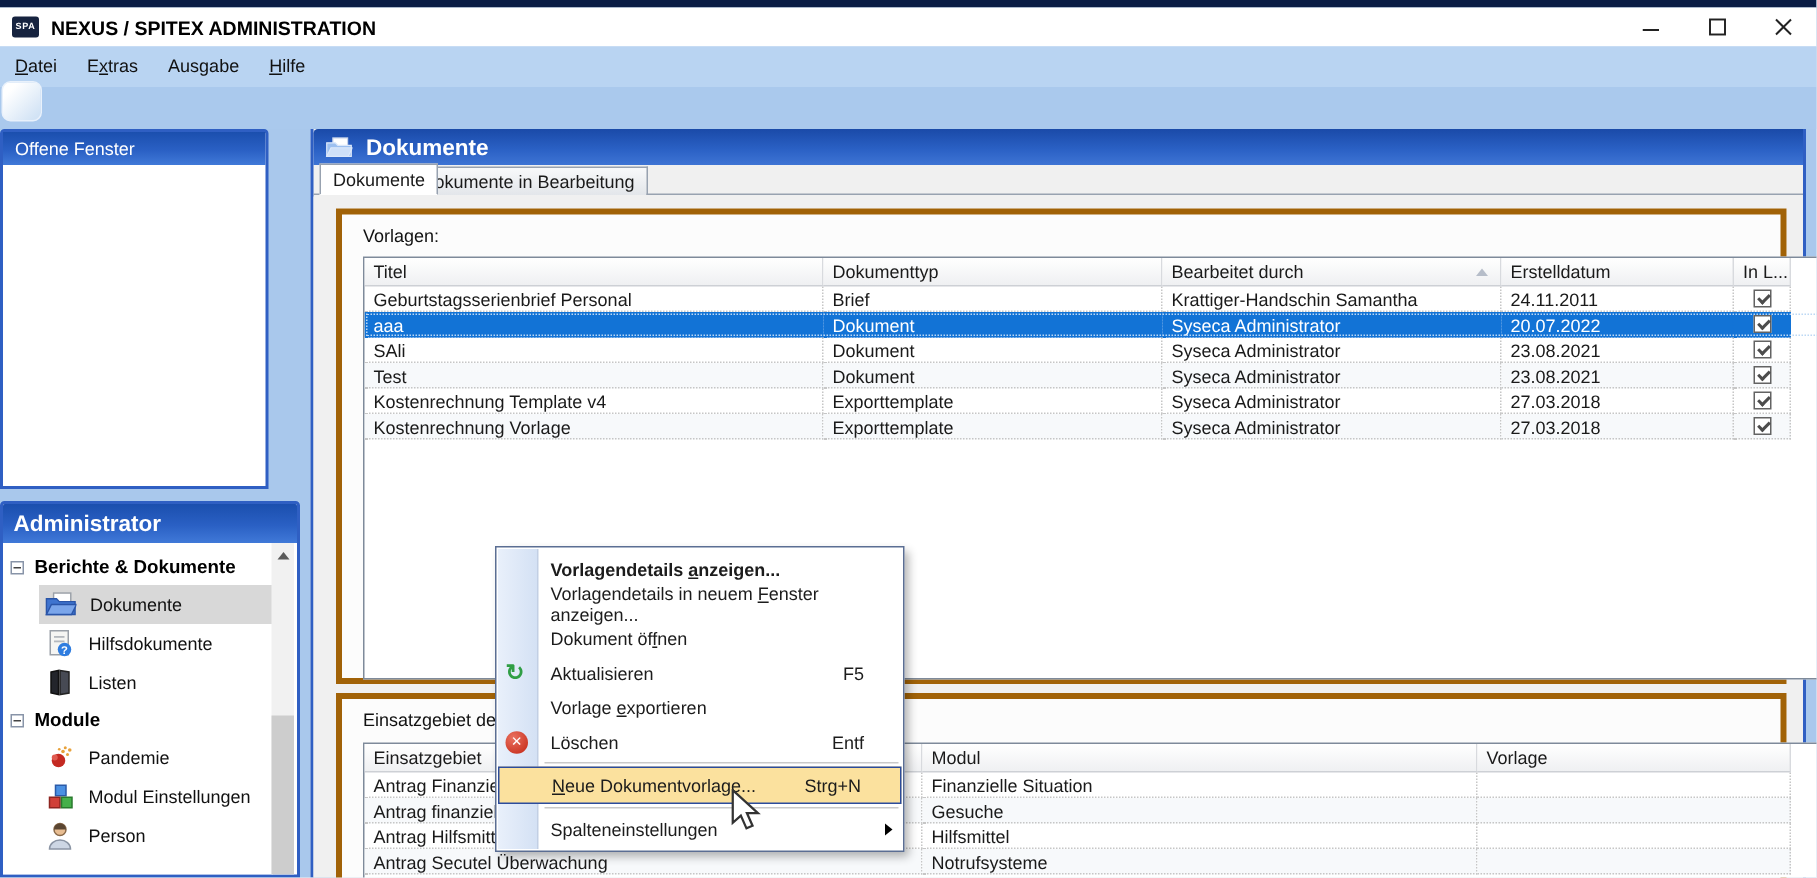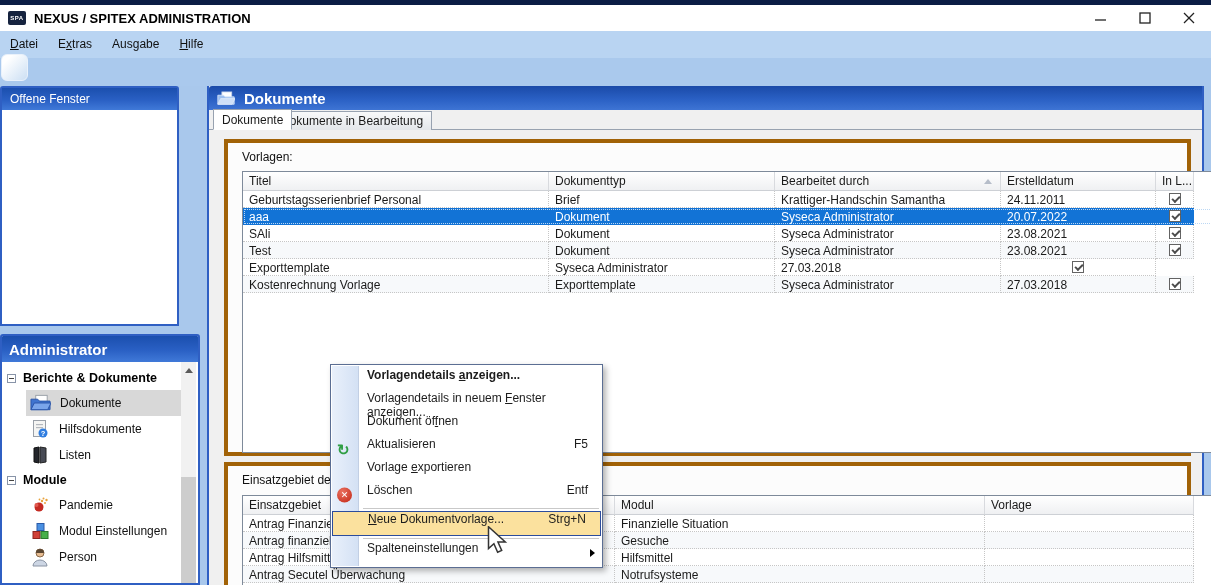--- a/index.html
+++ b/index.html
@@ -81,22 +81,22 @@
   .cb-cell { display:flex; align-items:center; justify-content:center; padding-top:0; }
   .cb { width:12px; height:12px; border:1px solid #636363; background:#fff; position:relative; display:inline-block; }
   .cb::after { content:""; position:absolute; left:2px; top:2px; width:6px; height:3px;
     border-left:2px solid #4c4c4c; border-bottom:2px solid #4c4c4c; transform:rotate(-45deg); }
 
   
   .context-menu { left:330px; top:364px; width:273px; background:#fff; border:1px solid #5b6e93;
     box-shadow:3px 3px 6px rgba(0,0,0,.3); padding:3px 0; z-index:50; }
   .cm-gutter { position:absolute; left:1px; top:1px; bottom:1px; width:27px;
     background:linear-gradient(90deg,#e9f0fb,#d4e1f4); border-right:1px solid #c2cfe4; z-index:0; }
-  .cm-item { position:relative; z-index:1; height:23px; display:flex; align-items:flex-start;
-    padding-left:36px; font-size:12px; color:#1c1c1c; }
+  .cm-item { position:relative; z-index:1; height:23px; display:flex; align-items:center;
+    padding-left:36px; padding-right:12px; font-size:12px; color:#1c1c1c; }
   .cm-item.bold { font-weight:bold; }
   .cm-item.hl { background:#fbe19e; border:1px solid #2c4c9c; margin:0 1px; height:25px; padding-left:35px; }
   .cm-shortcut { margin-left:auto; padding-right:14px; }
   .cm-sep { position:relative; z-index:1; height:1px; background:#c9c9c9; margin:2px 3px 2px 32px; }
   .cm-icon { position:absolute; left:6px; top:50%; transform:translateY(-50%); z-index:2; }
   .icon-refresh { color:#2f9e44; font-size:15px; font-weight:bold; line-height:15px; }
   .icon-refresh::before { content:"↻"; }
   .icon-delete { width:15px; height:15px; border-radius:50%; background:radial-gradient(circle at 35% 30%,#ea7160,#c22513);
     color:#fff; font-size:9px; display:flex; align-items:center; justify-content:center; }
   .icon-delete::before { content:"✕"; }
@@ -273,20 +273,21 @@
         <div class="row alt">
           <div class="cell">Test</div>
           <div class="cell">Dokument</div>
           <div class="cell">Syseca Administrator</div>
           <div class="cell">23.08.2021</div>
           <div class="cell cb-cell">
               <span class="cb"></span>
             </div>
         </div>
         <div class="row">
+          <div class="cell">Kostenrechnung Template v4</div>
           <div class="cell">Exporttemplate</div>
           <div class="cell">Syseca Administrator</div>
           <div class="cell">27.03.2018</div>
           <div class="cell cb-cell">
               <span class="cb"></span>
             </div>
         </div>
         <div class="row alt">
           <div class="cell">Kostenrechnung Vorlage</div>
           <div class="cell">Exporttemplate</div>

